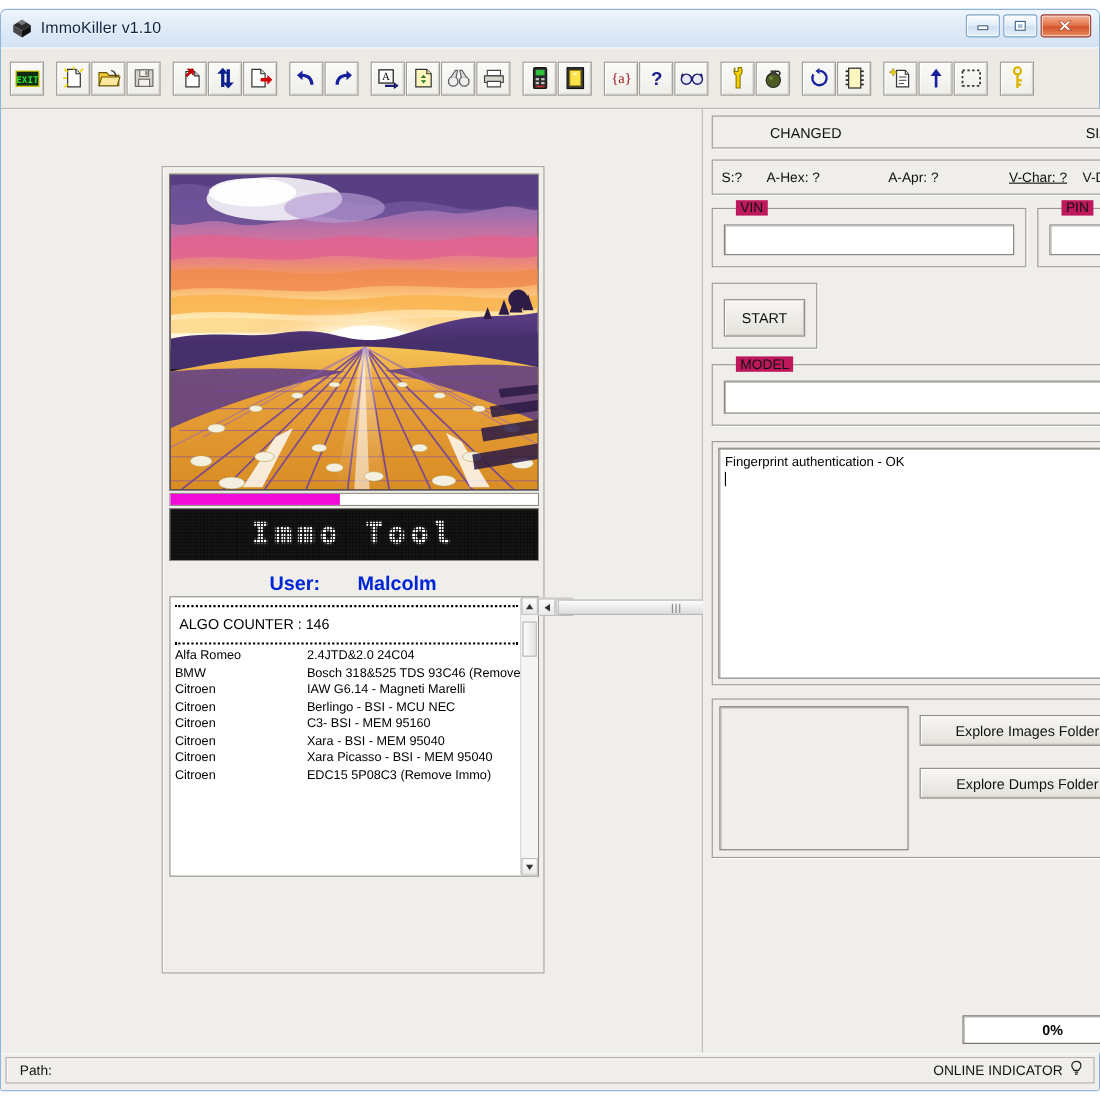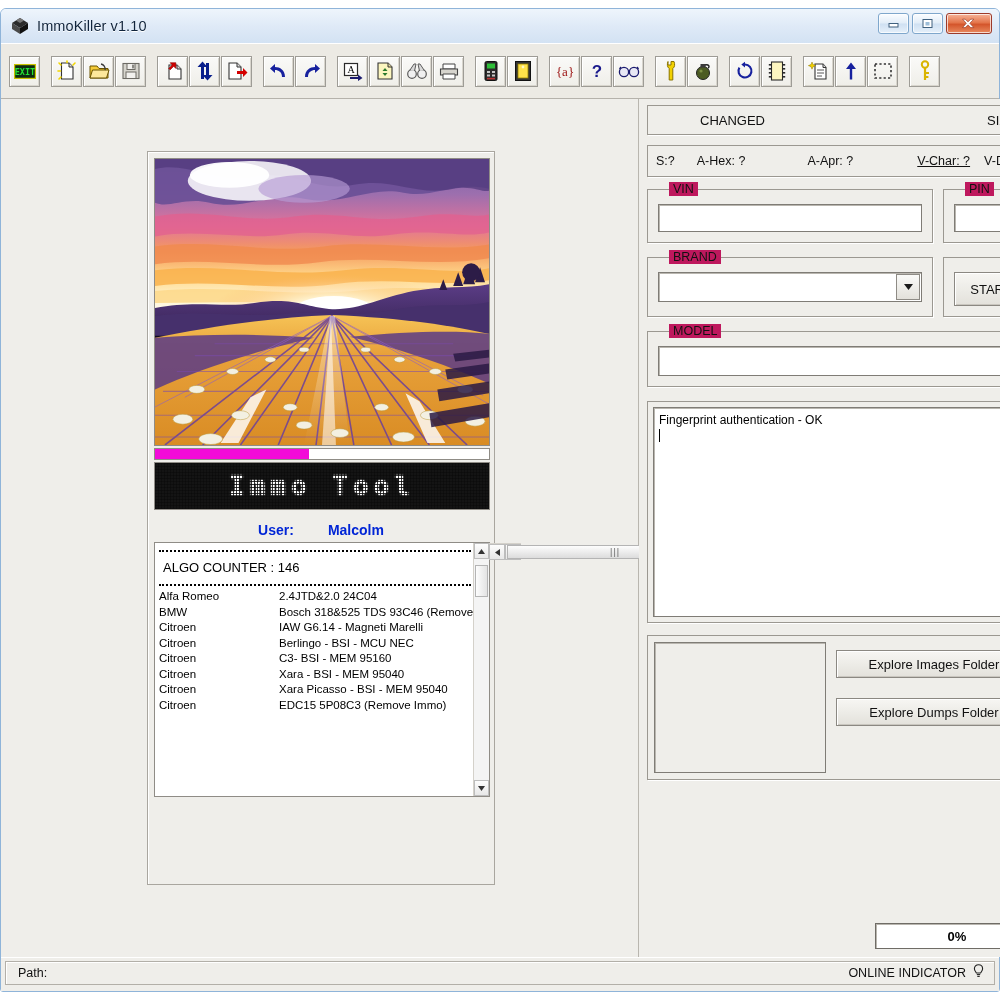--- a/index.html
+++ b/index.html
@@ -133,21 +133,21 @@
   #led-mask {
     position: absolute; inset: 0; pointer-events: none;
     background:
       repeating-linear-gradient(0deg, rgba(10,10,10,.82) 0 1px, transparent 1px 3px),
       repeating-linear-gradient(90deg, rgba(10,10,10,.82) 0 1px, transparent 1px 3px);
   }
 
   #user-row {
     margin-top: 8px; height: 24px;
     display: flex; align-items: center; justify-content: center; gap: 34px;
-    font-size: 14px; font-weight: bold; color: #0025d6;
+    font-size: 18px; font-weight: bold; color: #0025d6;
   }
 
   #algo-box {
     width: 336px; height: 255px;
     border: 1px solid #8f8c86;
     background: #ffffff;
     display: flex; 
     position: relative;
   }
   #algo-inner { flex: 1; display: flex; min-height: 0; }
@@ -888,30 +888,20 @@
           <span class="grp-title">VIN</span>
           <input class="fld" type="text" value="" placeholder="" style="">
         </div>
         <div class="grp" style="width:96px;">
           <span class="grp-title">PIN</span>
           <input class="fld" type="text" value="" placeholder="" style="">
         </div>
       </div>
 
       <div id="rows-brand" style="display:flex; gap:10px; margin-top:14px;">
-        <div class="grp" style="flex:1;">
-          <span class="grp-title">BRAND</span>
-          <div class="combo">
-            <span class="combo-btn">
-              <svg width="9" height="6" viewBox="0 0 9 6">
-                  <path d="M0,0 L9,0 L4.5,6 Z" fill="#1a1a1a"></path>
-                </svg>
-            </span>
-          </div>
-        </div>
         <div class="grp" style="width:96px; display:flex; align-items:center; justify-content:center;">
           <div class="btn3d" style="width:84px; height:34px;">START</div>
         </div>
       </div>
 
       <div id="rows-model">
         <div class="grp">
           <span class="grp-title">MODEL</span>
           <div class="combo">
             

